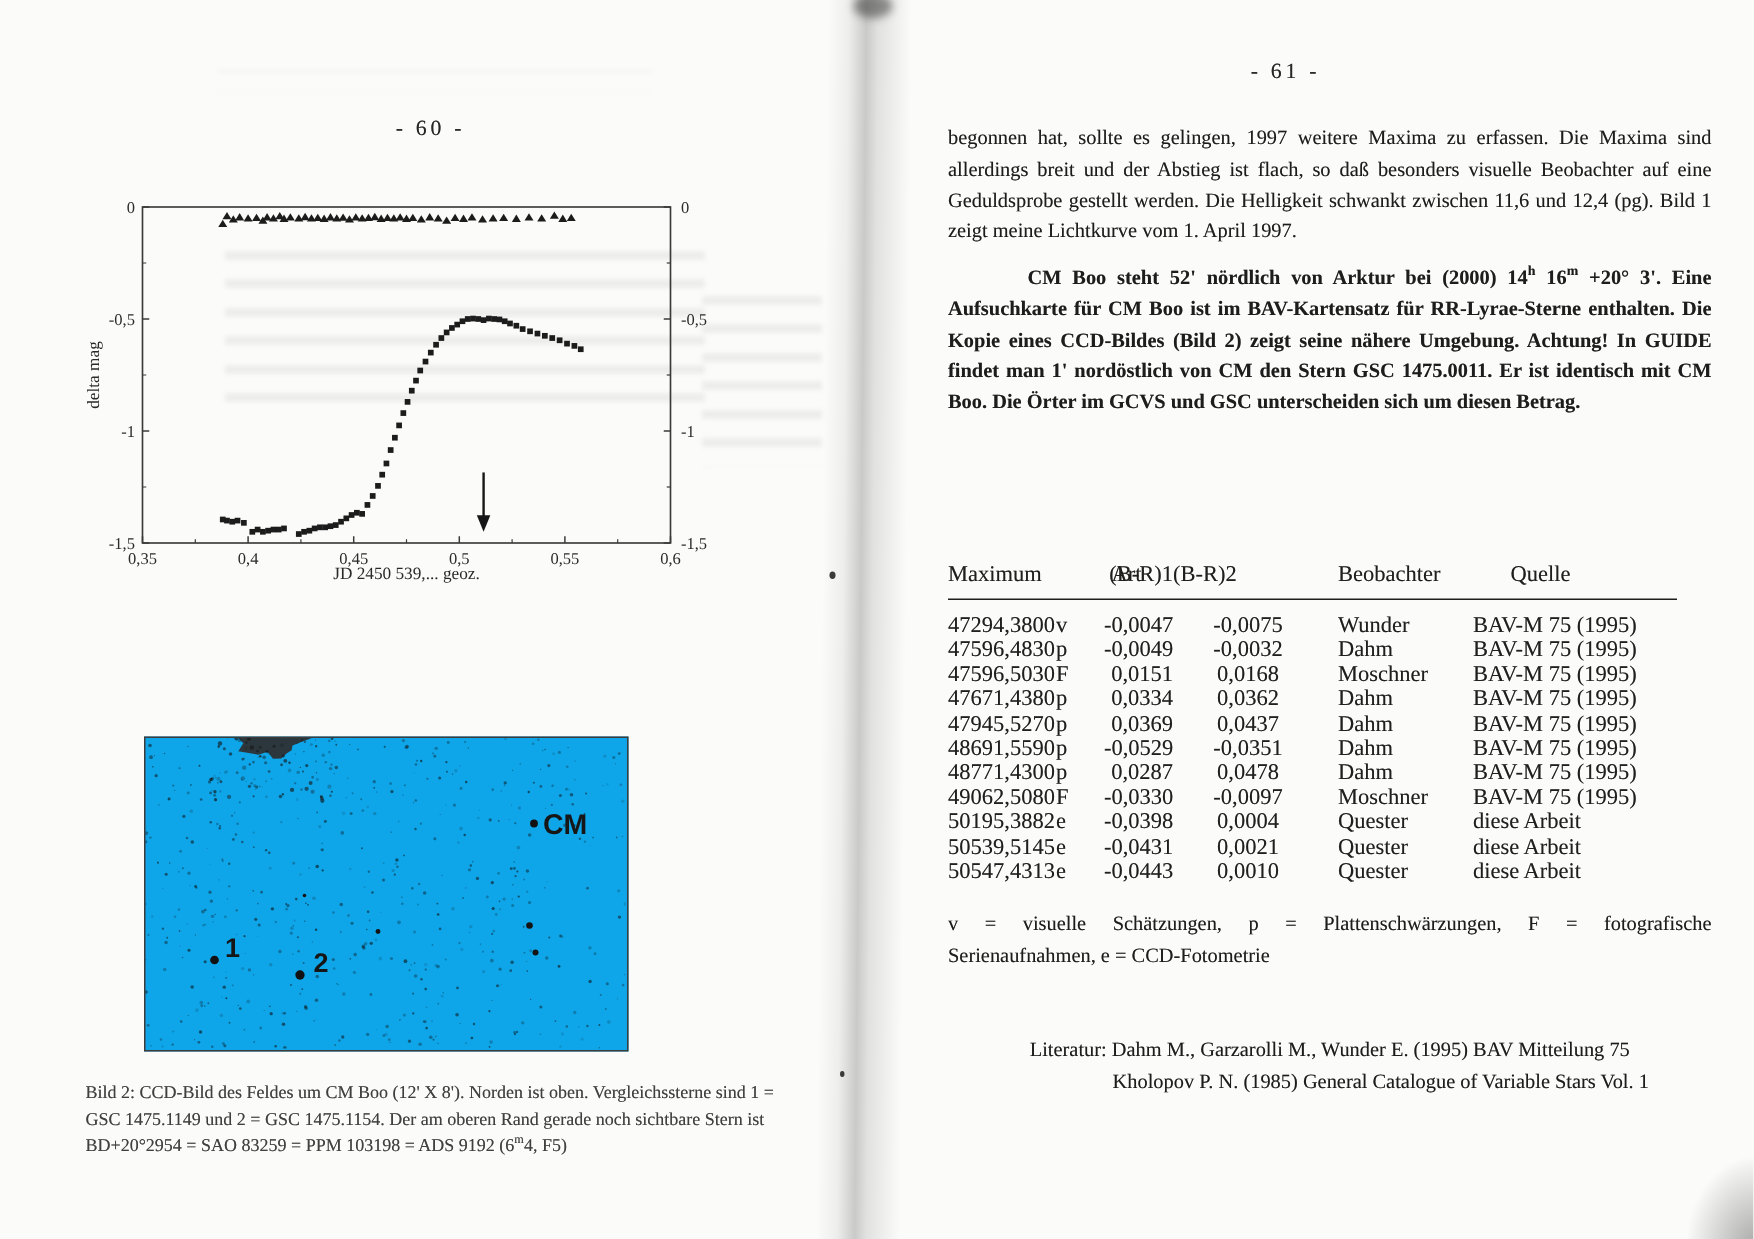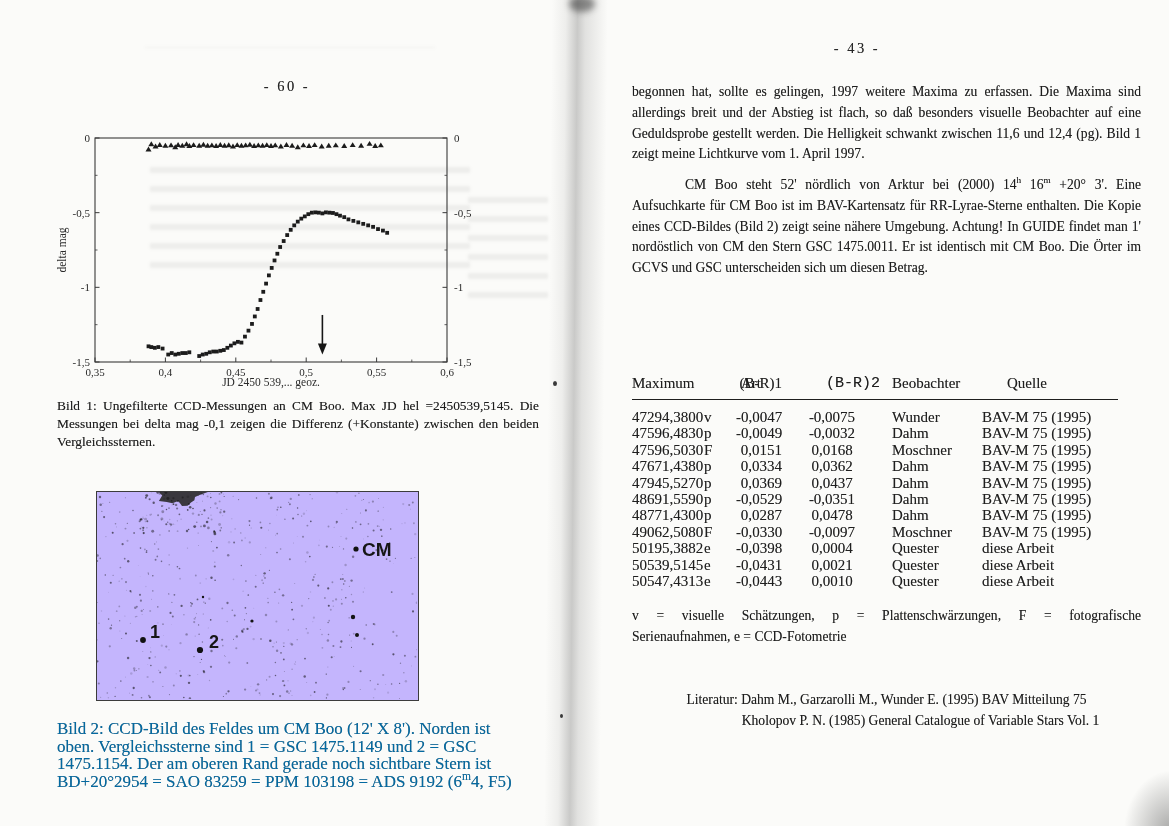--- a/index.html
+++ b/index.html
@@ -18,50 +18,50 @@
     position:absolute; width:110px; text-align:center;
     font-size:14.5px; letter-spacing:2.5px; color:#262626;
     text-shadow:0 0 .4px rgba(0,0,0,.45);
   }
   .body-text {
     position:absolute; font-size:13.6px; line-height:20.8px;
     text-align:justify; color:#1d1d1d;
     text-shadow:0 0 .35px rgba(0,0,0,.4);
   }
   .caption-text {
-    position:absolute; font-size:17px; line-height:18px;
-    color:#0369a1; text-shadow:0 0 .35px rgba(0,0,0,.4);
+    position:absolute; font-size:12px; line-height:18px;
+    color:#404040; text-shadow:0 0 .35px rgba(0,0,0,.4);
   }
-  .indent { text-indent:53px; }
+  .indent { text-indent:53px;font-weight:bold; }
   sup { font-size:.68em; vertical-align:super; line-height:0; }
 
   
   #chart-wrap { position:absolute; left:55px; top:84px; width:470px; height:268px; }
   #chart-wrap svg { position:absolute; left:0; top:0; }
   .ticklab { font-family:"Liberation Serif", serif; font-size:11px; fill:#2a2a2a; }
   .axlab   { font-family:"Liberation Serif", serif; font-size:11.5px; fill:#2a2a2a; }
 
   
   #starfield {
     position:absolute; left:96px; top:450px;
     width:323px; height:210px;
-    border:1.5px solid #3c3c3c; background:#c4b5fd;
+    border:1.5px solid #3c3c3c; background:#0ea5e9;
   }
   .starlabel { font-family:"Liberation Sans", sans-serif; font-weight:bold; fill:#161616; }
 
   
   #maxima-table { position:absolute; left:48px; top:375px; width:486px; font-size:15px; }
   .thead {
     display:grid; grid-template-columns:70px 34px 46px 102px 98px 1fr;
     padding-bottom:7px; border-bottom:1.8px solid #1e1e1e;
     text-shadow:0 0 .35px rgba(0,0,0,.4);
   }
   .thead span:nth-child(2){ padding-left:7px;margin-left:32px; }
   .thead span:nth-child(3){ text-align:right; }
-  .thead span:nth-child(4){ text-align:right; padding-right:4px;font-family:Liberation Mono, monospace; }
+  .thead span:nth-child(4){ padding-right:4px; }
   .thead span:nth-child(5){ padding-left:8px; }
   .thead span:nth-child(6){ padding-left:25px; }
   #maxima-rows { margin-top:9px; }
   .trow {
     display:grid; grid-template-columns:70px 34px 46px 102px 98px 1fr;
     height:16.4px; line-height:16.4px;
     text-shadow:0 0 .35px rgba(0,0,0,.4);
   }
   .trow .c-art { padding-left:2px; }
   .trow .c-br1 { text-align:right; }
@@ -260,21 +260,20 @@
         <path d="M314.56000000000006 15.974666666666668L317.56000000000006 20.874666666666666L311.56000000000006 20.874666666666666Z" fill="#1c1c1c"></path>
         <path d="M320.1920000000001 18.06533333333333L323.1920000000001 22.96533333333333L317.1920000000001 22.96533333333333Z" fill="#1c1c1c"></path>
         <path d="M325.82400000000007 17.468L328.82400000000007 22.368L322.82400000000007 22.368Z" fill="#1c1c1c"></path>
         <line x1="267.39199999999994" y1="189.96" x2="267.39199999999994" y2="220.53333333333333" stroke="#161616" stroke-width="1.6"></line>
         <path d="M267.39199999999994 229.53333333333333L262.89199999999994 218.53333333333333L271.89199999999994 218.53333333333333Z" fill="#161616"></path>
         <text x="216" y="261" text-anchor="middle" class="axlab">JD 2450 539,... geoz.</text>
         <text x="11" y="125" text-anchor="middle" class="axlab" transform="rotate(-90 11 125)">delta mag</text>
       </svg>
   </div>
 
-  <div class="body-text" style="left:57px; top:356px; width:482px; font-size:13.4px; line-height:18.2px;">Bild 1: Ungefilterte CCD-Messungen an CM Boo. Max JD hel =2450539,5145. Die Messungen bei delta mag -0,1 zeigen die Differenz  (+Konstante)  zwischen  den beiden Vergleichssternen.</div>
 
   <div id="starfield">
     <svg id="starfield-svg" width="320" height="207" viewBox="0 0 320 207">
         <circle cx="3.7" cy="12.8" r="1.23" fill="#101010" opacity="0.47"></circle>
         <circle cx="166.9" cy="83.9" r="0.77" fill="#101010" opacity="0.24"></circle>
         <circle cx="177.1" cy="151.1" r="0.58" fill="#101010" opacity="0.20"></circle>
         <circle cx="244.5" cy="107.3" r="0.53" fill="#101010" opacity="0.30"></circle>
         <circle cx="93.8" cy="110.7" r="0.62" fill="#101010" opacity="0.61"></circle>
         <circle cx="79.2" cy="181.7" r="0.52" fill="#101010" opacity="0.19"></circle>
         <circle cx="49.5" cy="60.2" r="0.84" fill="#101010" opacity="0.50"></circle>
@@ -890,21 +889,21 @@
       </svg>
   </div>
 
   <div class="caption-text" style="left:57px; top:679px; width:466px; line-height:17.6px;">
     <span>Bild 2: CCD-Bild des Feldes um CM Boo (12' X 8'). Norden ist oben. Vergleichssterne  sind 1 = GSC 1475.1149 und 2 = GSC 1475.1154. Der am oberen Rand gerade noch sichtbare Stern ist BD+20°2954 = SAO 83259 = PPM 103198 = ADS 9192 (6</span><sup>m</sup><span>4, F5)</span>
   </div>
 </div>
 
 <div class="page" id="right-page">
 
-  <div class="pagenum" style="left:218px; top:40px;">- 43 -</div>
+  <div class="pagenum" style="left:218px; top:40px;">- 61 -</div>
 
   <div class="body-text" style="left:48px; top:82px; width:509px;">begonnen hat, sollte es gelingen, 1997 weitere Maxima zu erfassen. Die Maxima sind allerdings breit und der Abstieg ist flach, so daß besonders visuelle Beobachter auf eine Geduldsprobe gestellt werden. Die Helligkeit schwankt zwischen 11,6 und 12,4 (pg).  Bild 1 zeigt meine Lichtkurve vom 1. April 1997.</div>
 
   <div class="body-text indent" style="left:48px; top:175px; width:509px;">
     <span>CM Boo steht 52' nördlich von Arktur bei (2000) 14</span><sup>h</sup><span> 16</span><sup>m</sup><span>  +20° 3'. Eine Aufsuchkarte für CM Boo ist im BAV-Kartensatz für RR-Lyrae-Sterne enthalten. Die Kopie eines CCD-Bildes (Bild 2) zeigt seine nähere Umgebung. Achtung! In GUIDE findet man 1' nordöstlich von CM den Stern GSC 1475.0011. Er ist identisch mit CM Boo. Die Örter im GCVS und GSC unterscheiden sich um diesen Betrag.</span>
   </div>
 
 
   <div id="maxima-table">
     <div class="thead">

